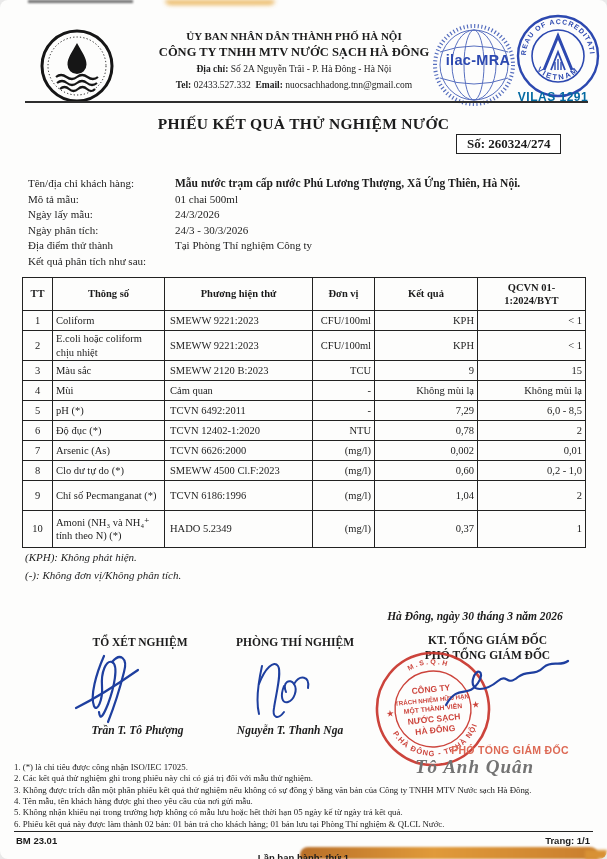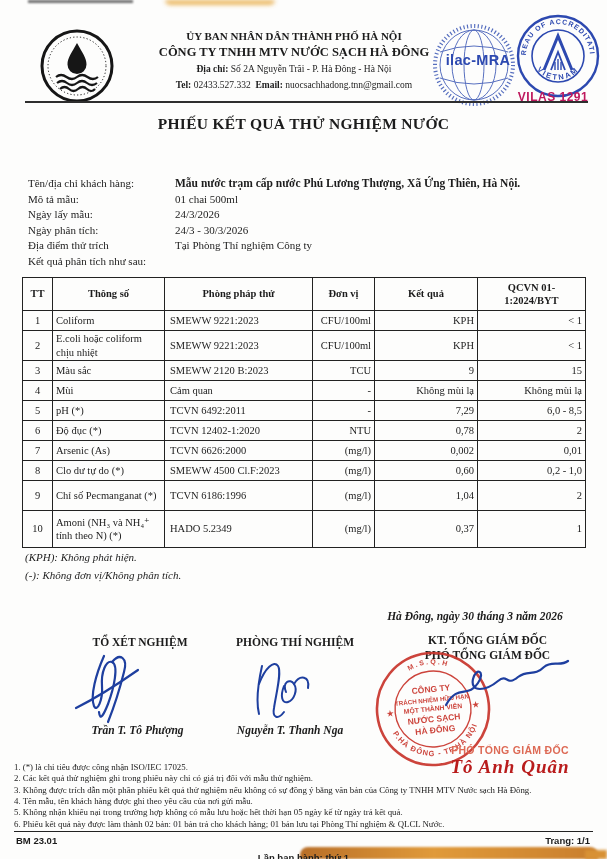--- a/index.html
+++ b/index.html
@@ -1,33 +1,33 @@
 <!DOCTYPE html>
 <html><head>
 <meta charset="utf-8">
 <style>
   html,body{margin:0;padding:0;background:#e9e9e9;}
   .page{position:relative;width:607px;height:859px;background:#fdfdfc;overflow:hidden;
-        font-family:"Liberation Serif","DejaVu Serif",serif;color:#1c1c1c;}
+        font-family:"Liberation Serif","DejaVu Serif",serif;color:#1c1c1c;border-radius:8px;}
   .abs{position:absolute;}
   
   .art-dark{left:28px;top:0;width:105px;height:3px;background:#6f6f6f;filter:blur(1.2px);}
   .art-orange{left:165px;top:0;width:110px;height:5px;background:#e7a83e;border-radius:0 0 6px 6px;filter:blur(2px);opacity:.8;}
   .art-bottom{left:300px;top:847px;width:298px;height:12px;background:linear-gradient(90deg,#b96f28,#e09a3a 45%,#c97e2d);border-radius:8px 8px 0 0;filter:blur(1px);}
   .art-bottom2{left:585px;top:850px;width:22px;height:9px;background:#d89135;filter:blur(1.5px);}
   
   .hdr-center{left:138px;top:30px;width:312px;text-align:center;line-height:1.25;}
   .h1{font-size:11px;font-weight:bold;}
   .h2{font-size:12.5px;font-weight:bold;margin-top:1px;}
   .h3{font-size:9.5px;margin-top:4px;}
   .h4{font-size:9.5px;margin-top:4px;}
   .blab{font-weight:bold;}
   .hdr-rule{left:25px;top:101px;width:563px;border-top:2px solid #2e2e2e;}
   .vilas{left:508px;top:90px;width:90px;text-align:center;font-family:"Liberation Sans",sans-serif;
-         font-weight:bold;font-size:12px;color:#be185d;letter-spacing:.5px;}
+         font-weight:bold;font-size:12px;color:#0369a1;letter-spacing:.5px;}
   .ilac-text{left:430px;top:52px;width:96px;text-align:center;font-family:"Liberation Sans",sans-serif;
          font-weight:bold;font-size:14.5px;color:#2d49b0;letter-spacing:.3px;}
   
   .title{left:0;top:115px;width:100%;text-align:center;font-size:15.5px;font-weight:bold;letter-spacing:.3px;}
   .so-box{left:456px;top:134px;border:1.5px solid #222;padding:1px 10px;font-size:13px;font-weight:bold;background:#fff;}
   
   .info{left:28px;top:177px;width:560px;font-size:11px;}
   .info-row{display:flex;margin-bottom:3.6px;}
   .info-label{width:147px;flex:none;}
   .info-value{flex:1;}
@@ -55,22 +55,22 @@
   .sig-title-r1{left:400px;top:634px;width:175px;text-align:center;font-weight:bold;font-size:11.5px;}
   .sig-title-r2{left:400px;top:649px;width:175px;text-align:center;font-weight:bold;font-size:11.5px;}
   .sig-name-left{left:40px;top:724px;width:195px;text-align:center;font-style:italic;font-weight:bold;font-size:11.5px;}
   .sig-name-mid{left:200px;top:724px;width:180px;text-align:center;font-style:italic;font-weight:bold;font-size:11.5px;}
   .stamp-svg{left:372px;top:648px;width:122px;height:122px;transform:rotate(-6deg);opacity:.93;}
   .sig-left-svg{left:66px;top:648px;}
   .sig-mid-svg{left:236px;top:650px;}
   .sig-right-svg{left:438px;top:655px;}
   .red-role{left:425px;top:744px;width:170px;text-align:center;font-family:"Liberation Sans",sans-serif;
             font-weight:bold;font-size:10.5px;color:#dd6a55;letter-spacing:.3px;}
-  .red-name{left:415px;top:756px;width:190px;text-align:center;font-style:italic;font-weight:bold;
-            font-size:19px;color:#b91c1c;letter-spacing:1px;}
+  .red-name{left:415px;top:756px;width:190px;font-style:italic;font-weight:bold;
+            font-size:19px;color:#737373;letter-spacing:1px;}
   
   .footnotes{left:14px;top:762px;width:575px;font-size:8.8px;line-height:1.2;color:#222;}
   .footnotes div{margin-bottom:.8px;}
   .footer-rule{left:14px;top:831px;width:579px;border-top:1.5px solid #222;}
   .footer-left{left:16px;top:835px;font-family:"Liberation Sans",sans-serif;font-weight:bold;font-size:9.5px;}
   .footer-center{left:0;top:835px;width:100%;text-align:center;font-family:"Liberation Sans",sans-serif;font-weight:bold;font-size:9.5px;margin-top:17px;}
   .footer-right{left:520px;top:835px;width:70px;text-align:right;font-family:"Liberation Sans",sans-serif;font-weight:bold;font-size:9.5px;}
 </style>
 </head>
 <body>
@@ -140,60 +140,61 @@
       <line x1="39" y1="56" x2="39" y2="48" stroke-width="1.4"></line>
       <line x1="42" y1="56" x2="42" y2="45" stroke-width="1.4"></line>
       <line x1="45" y1="56" x2="45" y2="48" stroke-width="1.4"></line>
     </g>
   </svg>
   <div class="abs vilas">VILAS 1291</div>
 
   <div class="abs hdr-rule"></div>
 
   <div class="abs title">PHIẾU KẾT QUẢ THỬ NGHIỆM NƯỚC</div>
+  <div class="abs so-box">Số: 260324/274</div>
 
   <div class="abs info">
     <div class="info-row">
       <span class="info-label">Tên/địa chỉ khách hàng:</span>
       <span class="info-value vbold">Mẫu nước trạm cấp nước Phú Lương Thượng, Xã Ứng Thiên, Hà Nội.</span>
     </div>
     <div class="info-row">
       <span class="info-label">Mô tả mẫu:</span>
       <span class="info-value">01 chai 500ml</span>
     </div>
     <div class="info-row">
       <span class="info-label">Ngày lấy mẫu:</span>
       <span class="info-value">24/3/2026</span>
     </div>
     <div class="info-row">
       <span class="info-label">Ngày phân tích:</span>
       <span class="info-value">24/3 - 30/3/2026</span>
     </div>
     <div class="info-row">
-      <span class="info-label">Địa điểm thử trích</span>
+      <span class="info-label">Địa điểm thử thành</span>
       <span class="info-value">Tại Phòng Thí nghiệm Công ty</span>
     </div>
     <div class="info-closing">Kết quả phân tích như sau:</div>
   </div>
 
   <div class="abs table-wrap">
     <table>
       <colgroup>
         <col style="width:30px">
           <col style="width:112px">
           <col style="width:148px">
         <col style="width:62px">
           <col style="width:103px">
           <col style="width:108px">
       </colgroup>
       <thead>
         <tr class="rh-h">
           <th>TT</th>
           <th>Thông số</th>
-          <th>Phòng pháp thử</th>
+          <th>Phương hiện thử</th>
           <th>Đơn vị</th>
           <th>Kết quả</th>
           <th>QCVN 01-1:2024/BYT</th>
         </tr>
       </thead>
       <tbody>
         <tr class="rh-s">
           <td class="c-tt">1</td>
           <td class="c-param">Coliform</td>
           <td class="c-method">SMEWW 9221:2023</td>

